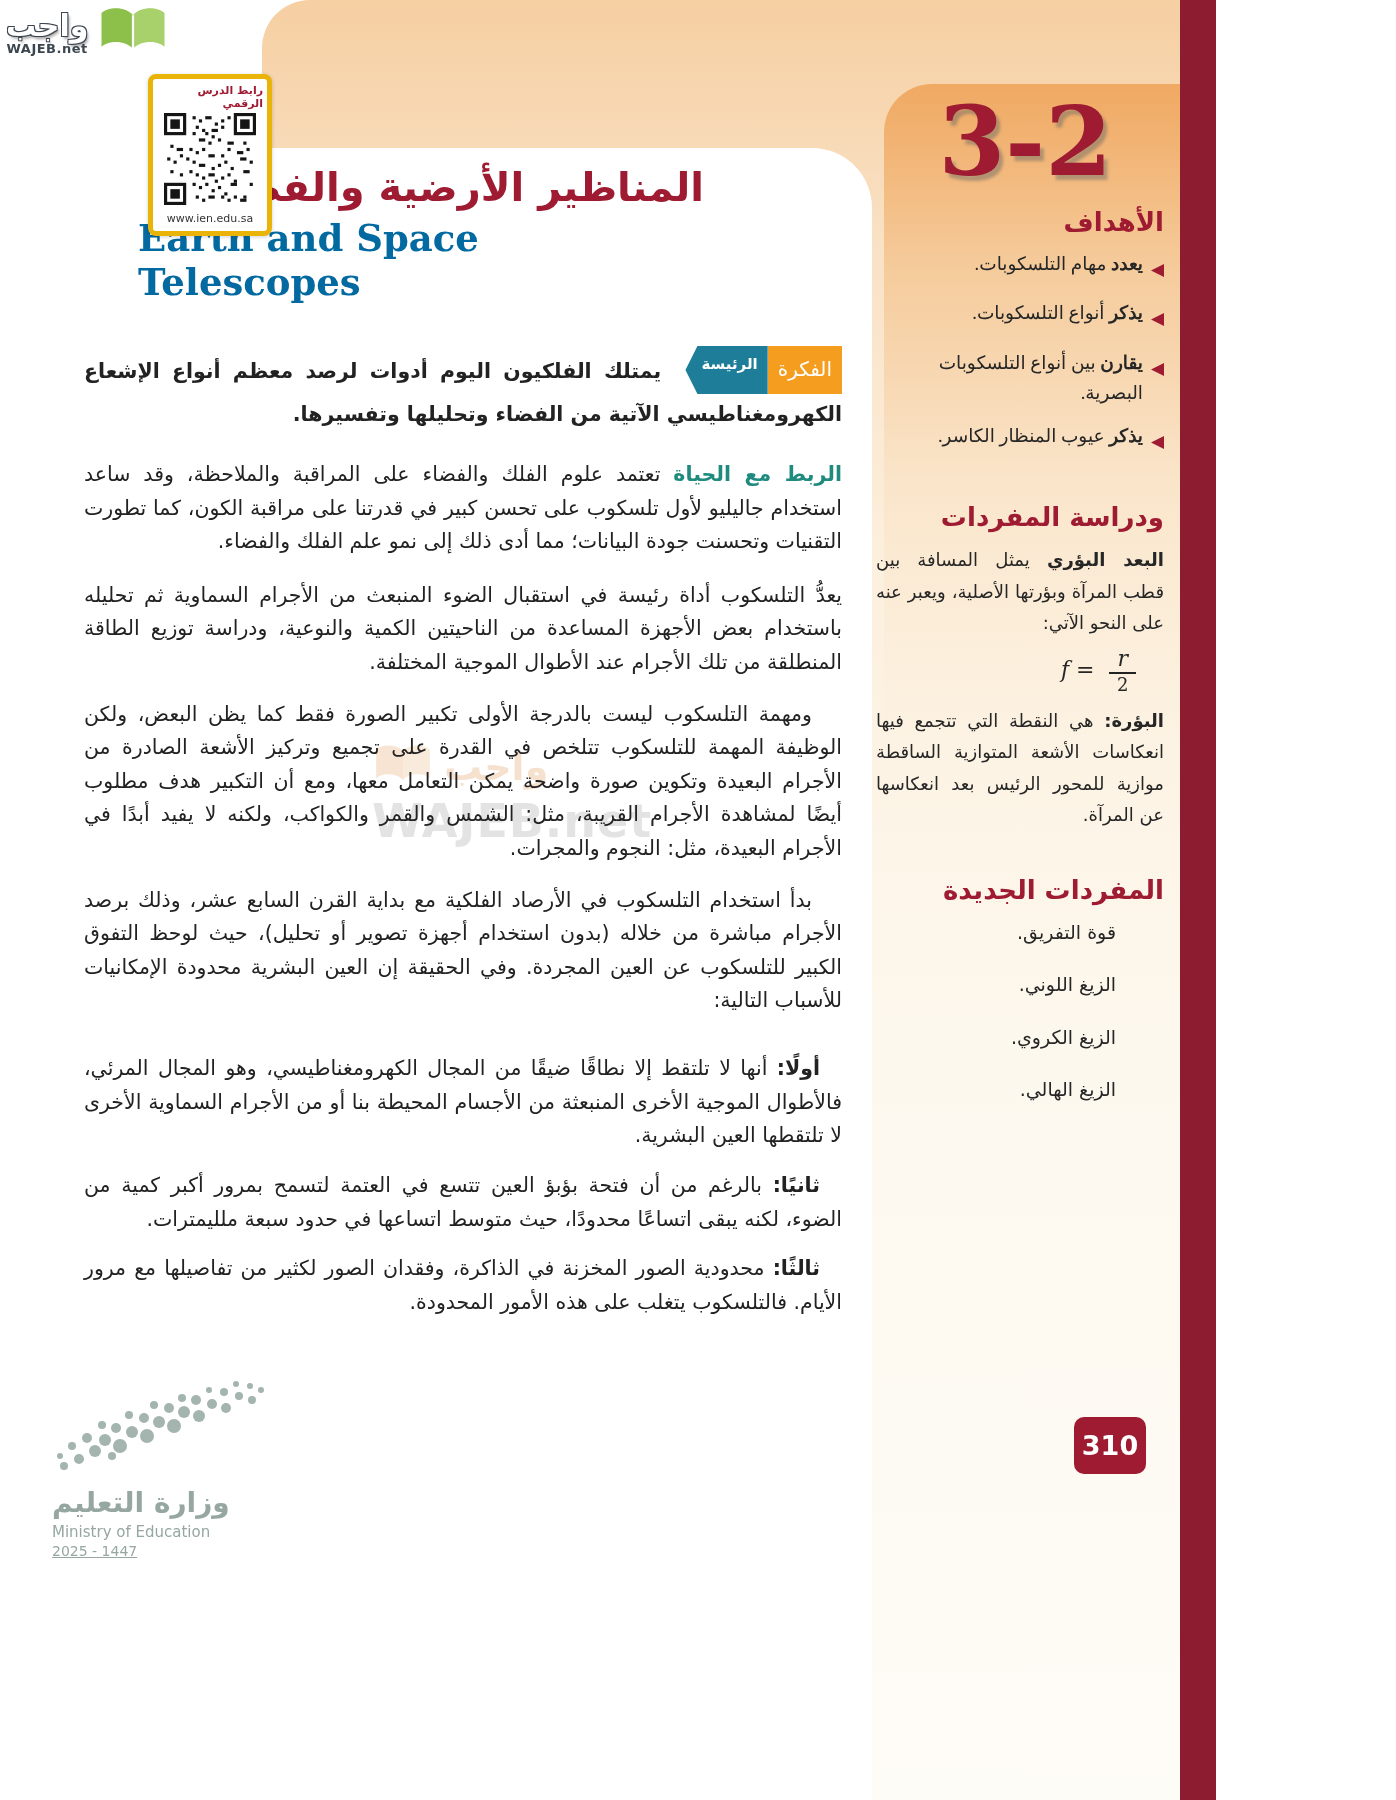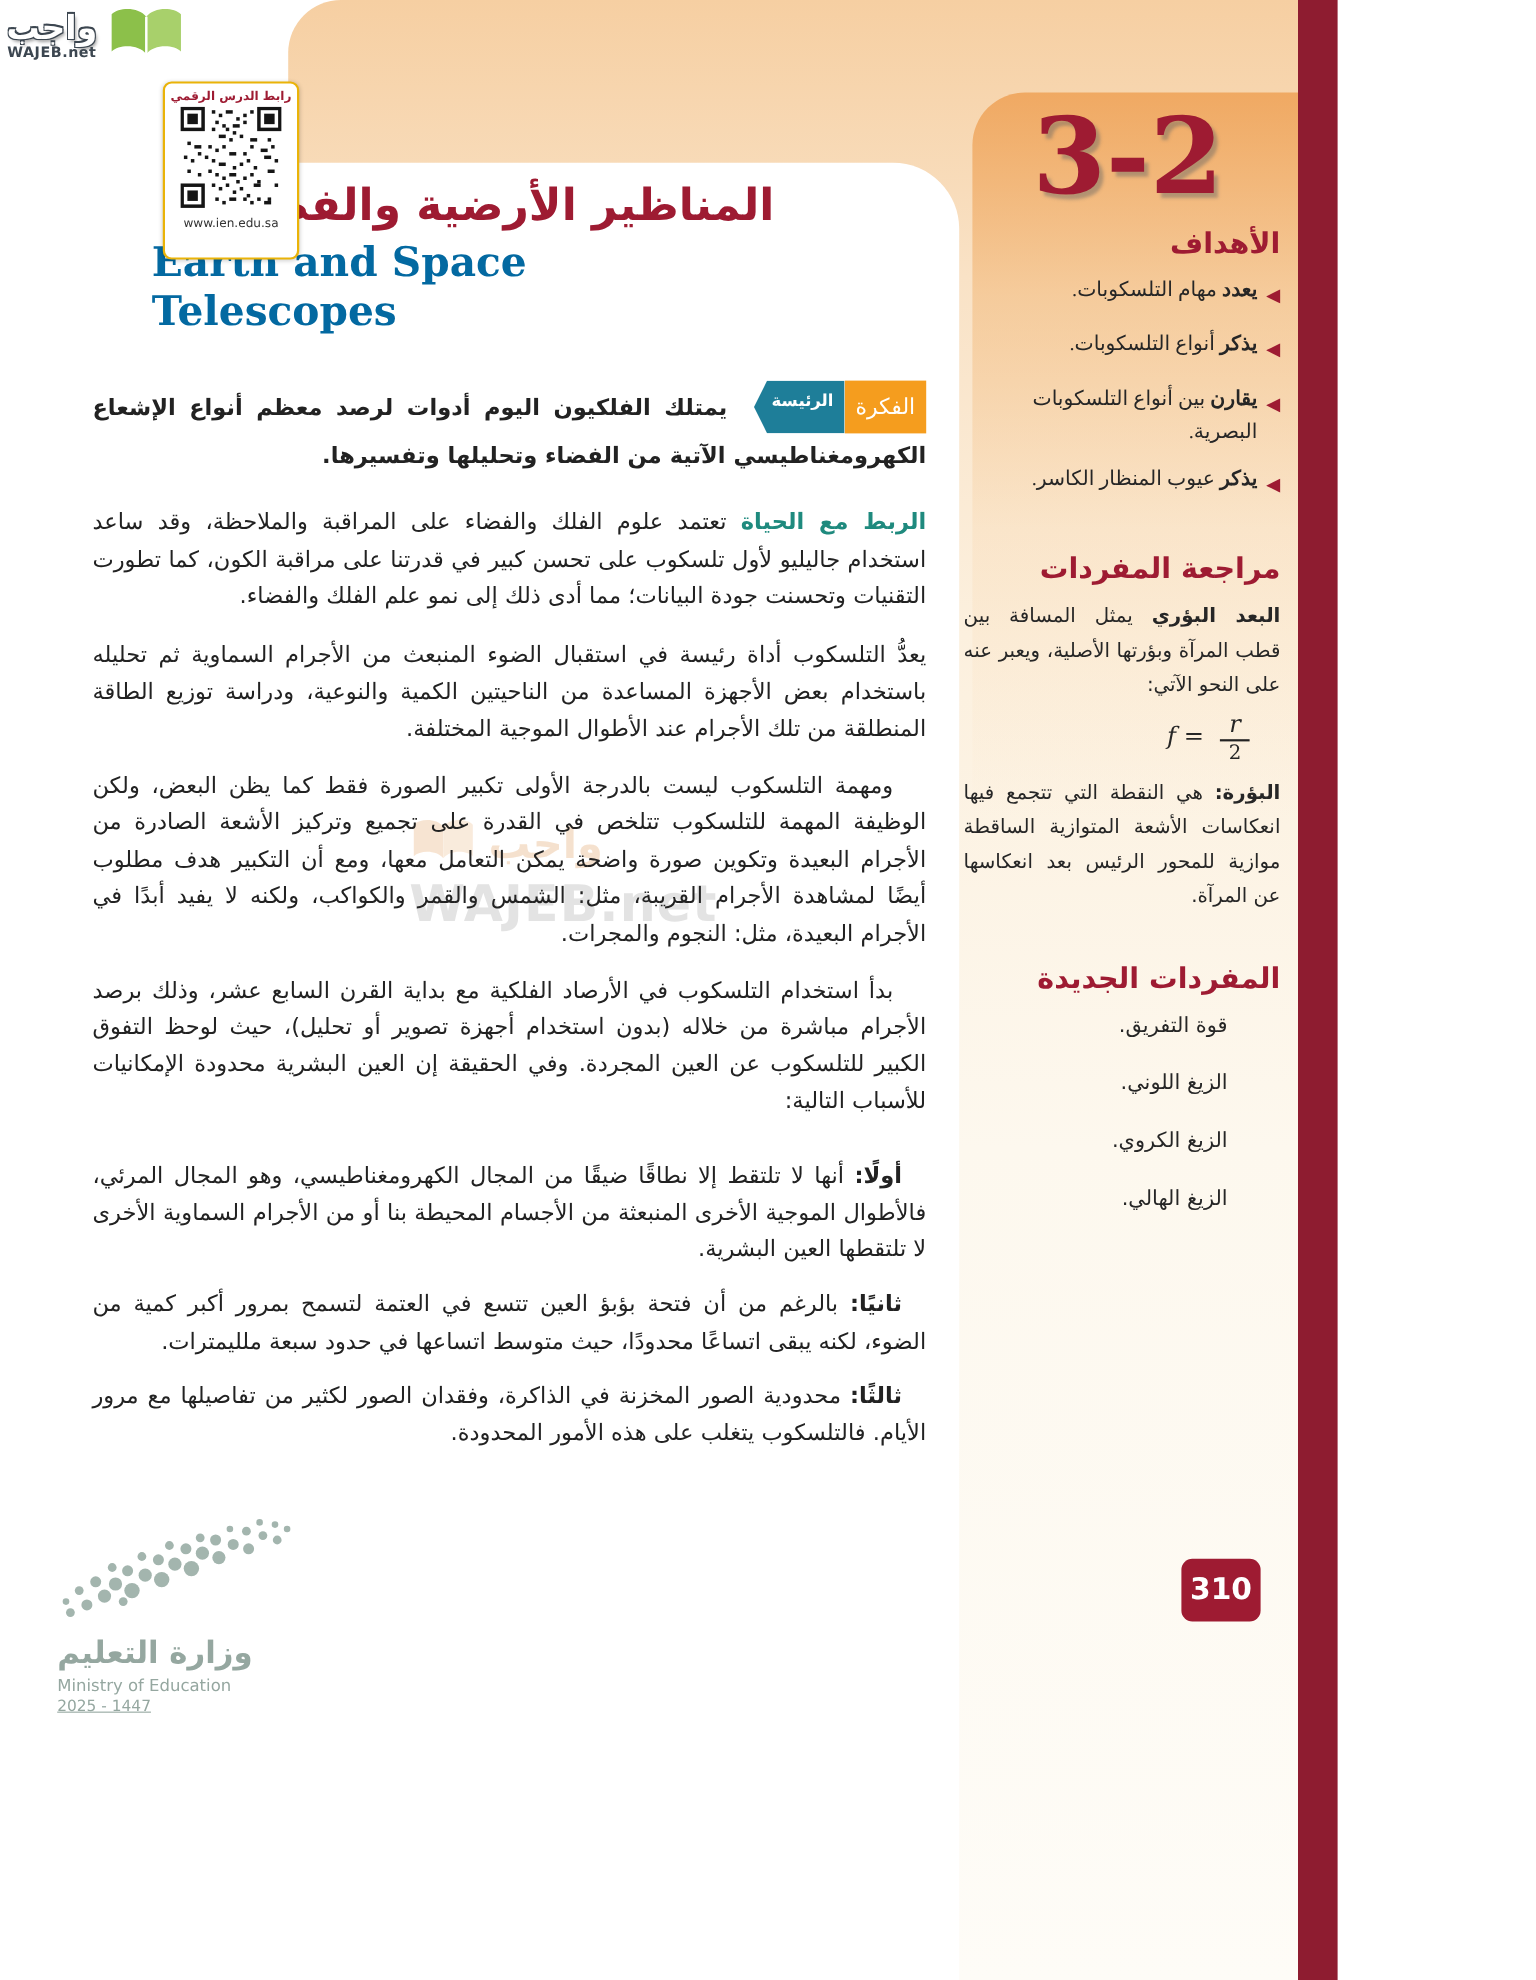--- a/index.html
+++ b/index.html
@@ -37,21 +37,21 @@
   .brand-text { text-align:center; }
   .brand-ar {
     display:block; font-size:30px; font-weight:bold; color:#fff; line-height:1.05;
     text-shadow:-1px -1px 0 #3c4650, 1px -1px 0 #3c4650, -1px 1px 0 #3c4650, 1px 1px 0 #3c4650, 2px 3px 3px rgba(0,0,0,.35);
   }
   .brand-en { display:block; font-size:13px; font-weight:bold; color:#3c4650; letter-spacing:.5px; }
 
   
   .qr-box {
     position:absolute; left:148px; top:74px; width:124px; height:162px; z-index:6;
-    background:#fff; border:2px solid #eab308; border-radius:8px;
+    background:#fff; border:5px solid #eab308; border-radius:8px;
     box-shadow:0 1px 4px rgba(0,0,0,.18);
     display:flex; flex-direction:column; align-items:center; padding:5px 4px; gap:3px;
   }
   .qr-title { font-size:11px; font-weight:bold; color:var(--maroon,#9e1b32); direction:rtl; }
   .qr-url { font-size:11px; color:#333; }
 
   
   .titles { position:absolute; left:138px; top:162px; width:566px; z-index:4; }
   .title-ar { direction:rtl; text-align:right; font-size:40px; font-weight:bold; color:var(--maroon,#9e1b32); line-height:1.25; }
   .title-en { font-family:"DejaVu Serif", serif; font-weight:bold; font-size:37px; color:#0369a1; margin-top:4px; }
@@ -311,21 +311,21 @@
     </div>
     <div class="obj-item">
       <span class="flag">
         <svg width="13" height="13" viewBox="0 0 14 14">
             <path d="M14 0 L14 14 L0 7 Z" fill="#9e1b32"></path>
           </svg>
       </span>
       <span><b>يذكر</b> <span>عيوب المنظار الكاسر.</span></span>
     </div>
 
-    <h3 class="side-heading mt-lg">مراجعة المفردات</h3>
+    <h3 class="side-heading mt-lg">ودراسة المفردات</h3>
     <p class="vocab-p">
       <b>البعد البؤري</b>
       <span>يمثل المسافة بين قطب المرآة وبؤرتها الأصلية، ويعبر عنه على النحو الآتي:</span>
     </p>
     <div class="formula">
       <i>f</i>
       <span>=</span>
       <span class="frac">
         <span class="num">r</span>
         <span class="den">2</span>

